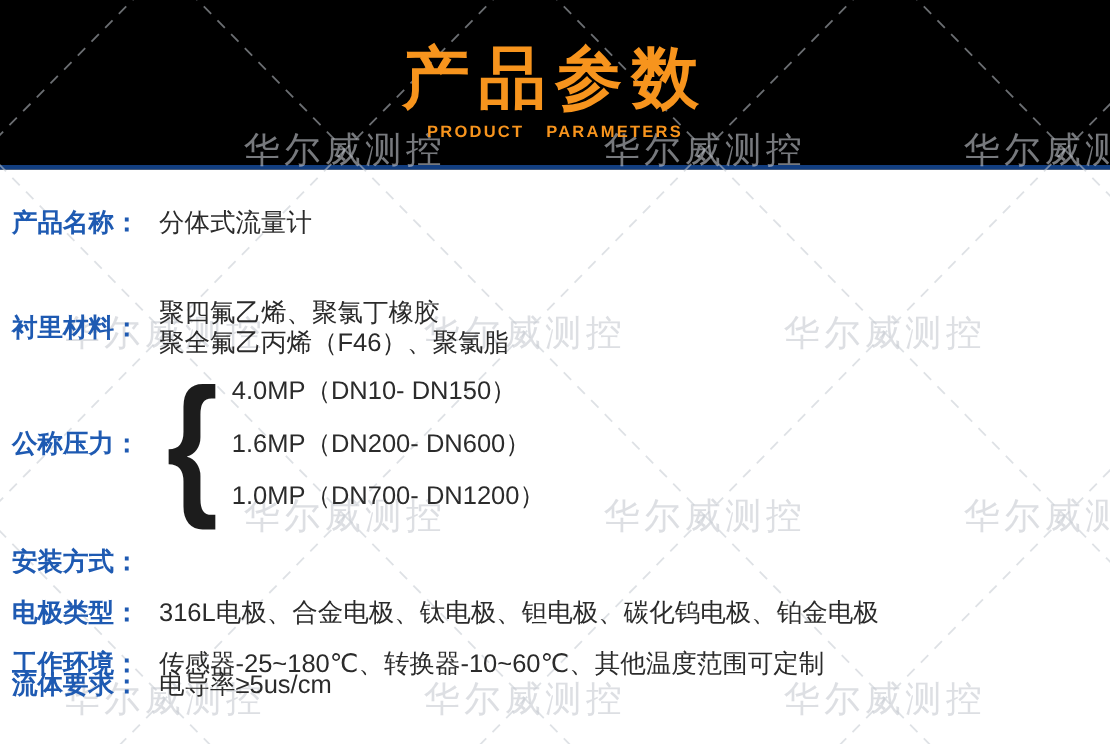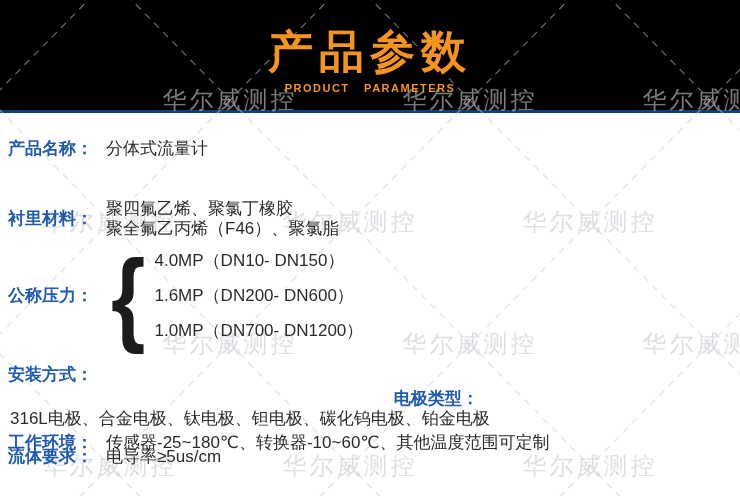--- a/index.html
+++ b/index.html
@@ -15,34 +15,34 @@
                     letter-spacing:1.5px;word-spacing:10px;position:relative;z-index:2;}
 
   
   .wm-svg{position:absolute;left:0;top:0;z-index:1;pointer-events:none;}
   .wm-layer{position:absolute;inset:0;z-index:1;pointer-events:none;}
   .wm-t{position:absolute;transform:translate(-50%,-50%);white-space:nowrap;
         font-size:24px;letter-spacing:3px;color:rgba(198,202,209,0.60);text-align:center;}
 
   
   .specs{position:absolute;inset:0;z-index:2;font-size:17px;line-height:20px;color:#2b2b2b;}
-  .row{position:absolute;left:8px;display:flex;align-items:flex-end;white-space:nowrap;}
+  .row{position:absolute;left:8px;display:flex;align-items:center;white-space:nowrap;}
   .lbl{color:#1e5ab2;font-weight:700;width:96px;flex:none;}
   .val{margin-left:2px;}
   .r1{top:139px;}
   .r2{top:175px;}
   .r3{top:199px;align-items:center;}
   .multi span{display:block;}
   .r4{top:248px;height:96px;align-items:center;}
   .brace{font-size:104px;font-weight:700;line-height:86px;color:#1c1c1c;
          margin:0 6px 0 4px;transform:scaleX(.85);}
   .plines span{display:block;margin-bottom:15px;}
   .plines span:last-child{margin-bottom:0;}
   .r5{top:365px;}
-  .r6{top:389px;flex-direction:column;}
+  .r6{top:399px;}
   .r7{top:433px;}
   .r8{top:447px;}
 </style>
 </head>
 <body>
 
 <div class="page">
 
   <svg class="wm-svg" width="740" height="496">
     <defs>

